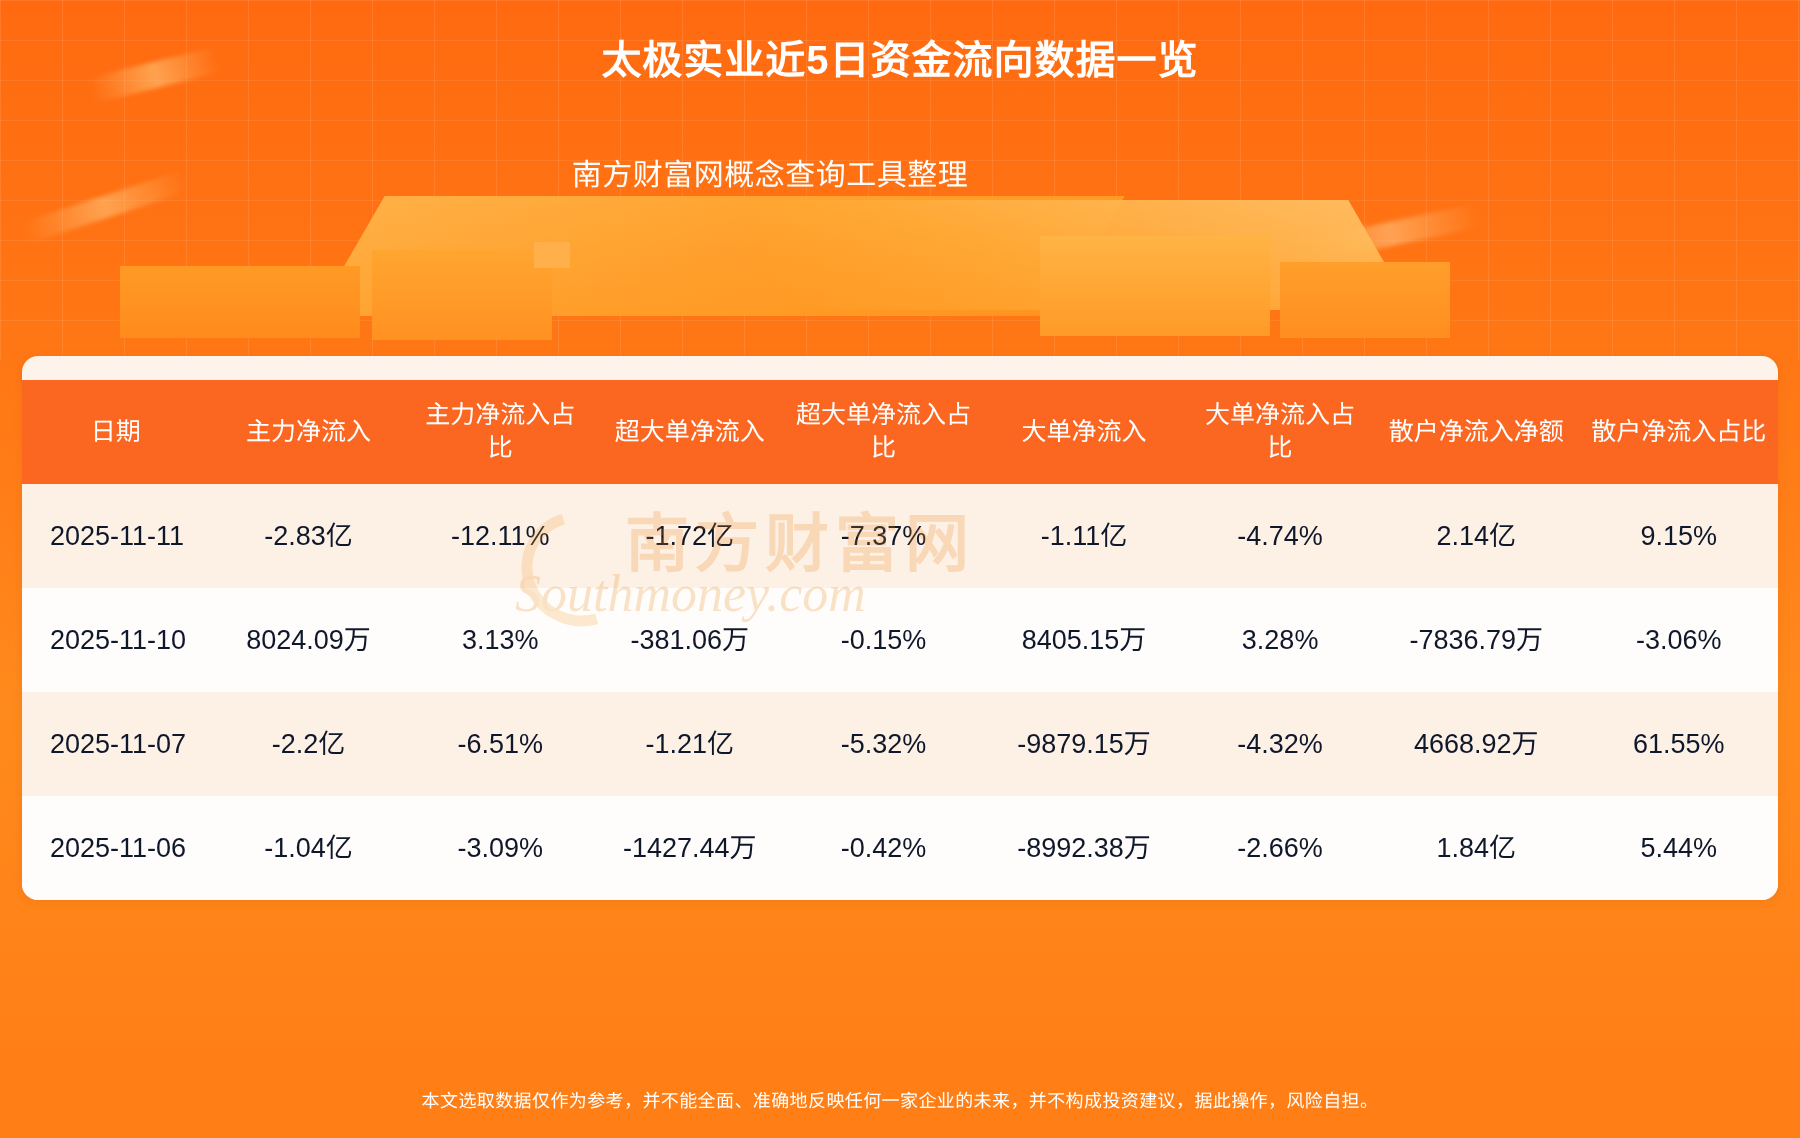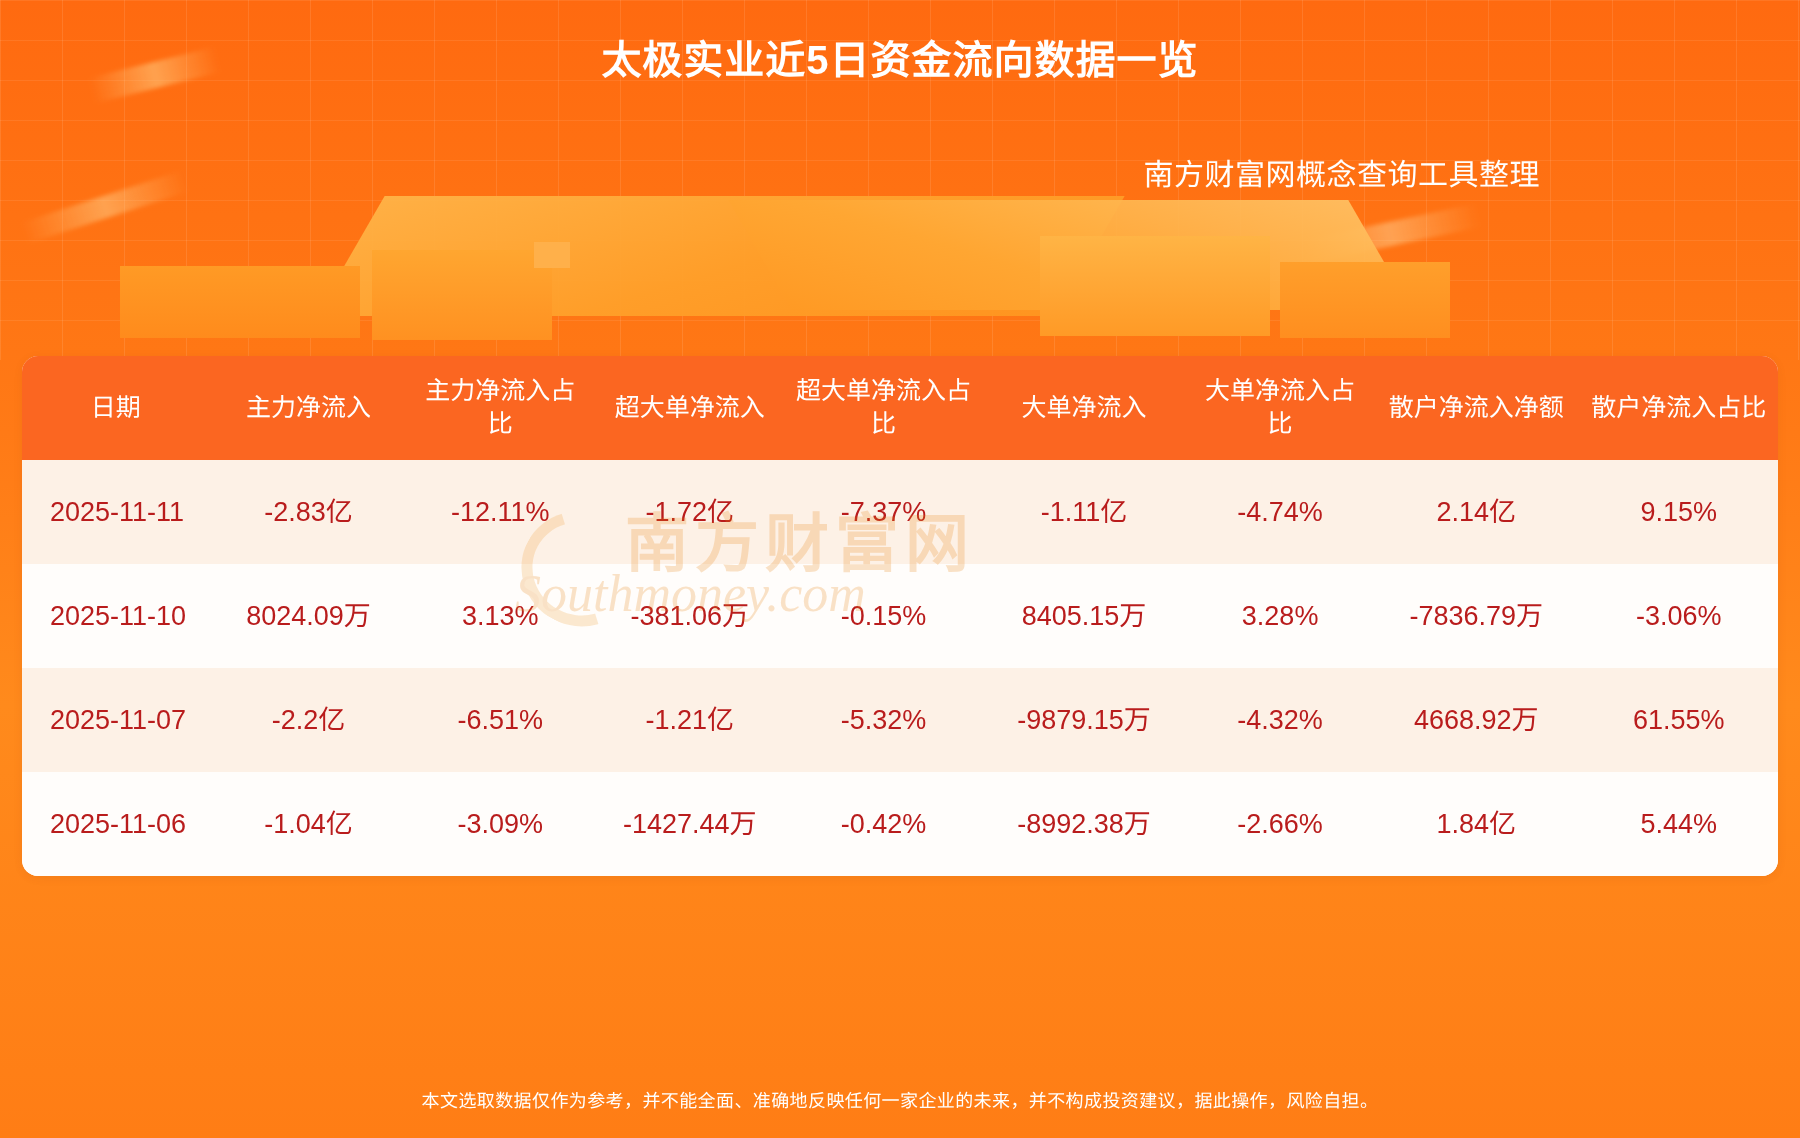--- a/index.html
+++ b/index.html
@@ -107,21 +107,21 @@
     font-weight: 700;
     color: #ffffff;
     letter-spacing: 1px;
     line-height: 1.1;
     white-space: nowrap;
   }
   .banner-subtitle {
     position: absolute;
     left: 0; top: 150px;
     width: 1540px;
-    text-align: right;
+    text-align: center;
     font-size: 30px;
     font-weight: 400;
     color: #ffffff;
     letter-spacing: .5px;
     white-space: nowrap;
   }
 
   
   .table-card {
     position: absolute;
@@ -130,36 +130,37 @@
     width: 1756px;
     background: #fdf3ea;
     border-radius: 16px;
     overflow: hidden;
     box-shadow: 0 2px 10px rgba(120,50,0,.08);
   }
   table.flow-table {
     width: 100%;
     border-collapse: collapse;
     table-layout: fixed;
+    margin-top: 24px;
   }
   table.flow-table thead th {
     background: #fb6621;
     color: #ffffff;
     font-size: 25px;
     font-weight: 400;
     padding: 18px 6px 20px;
     line-height: 1.32;
     text-align: center;
     vertical-align: middle;
     height: 104px;
     box-sizing: border-box;
   }
   table.flow-table tbody td {
     font-size: 27px;
-    color: #b91c1c;
+    color: #0f172a;
     text-align: center;
     padding: 0 4px;
     height: 104px;
     line-height: 1.2;
     white-space: nowrap;
   }
   tbody tr.row-odd td { background: #fdf1e6; }
   tbody tr.row-even td { background: #fffdfb; }
   tbody tr td:first-child { text-align: left; padding-left: 28px; }
 

